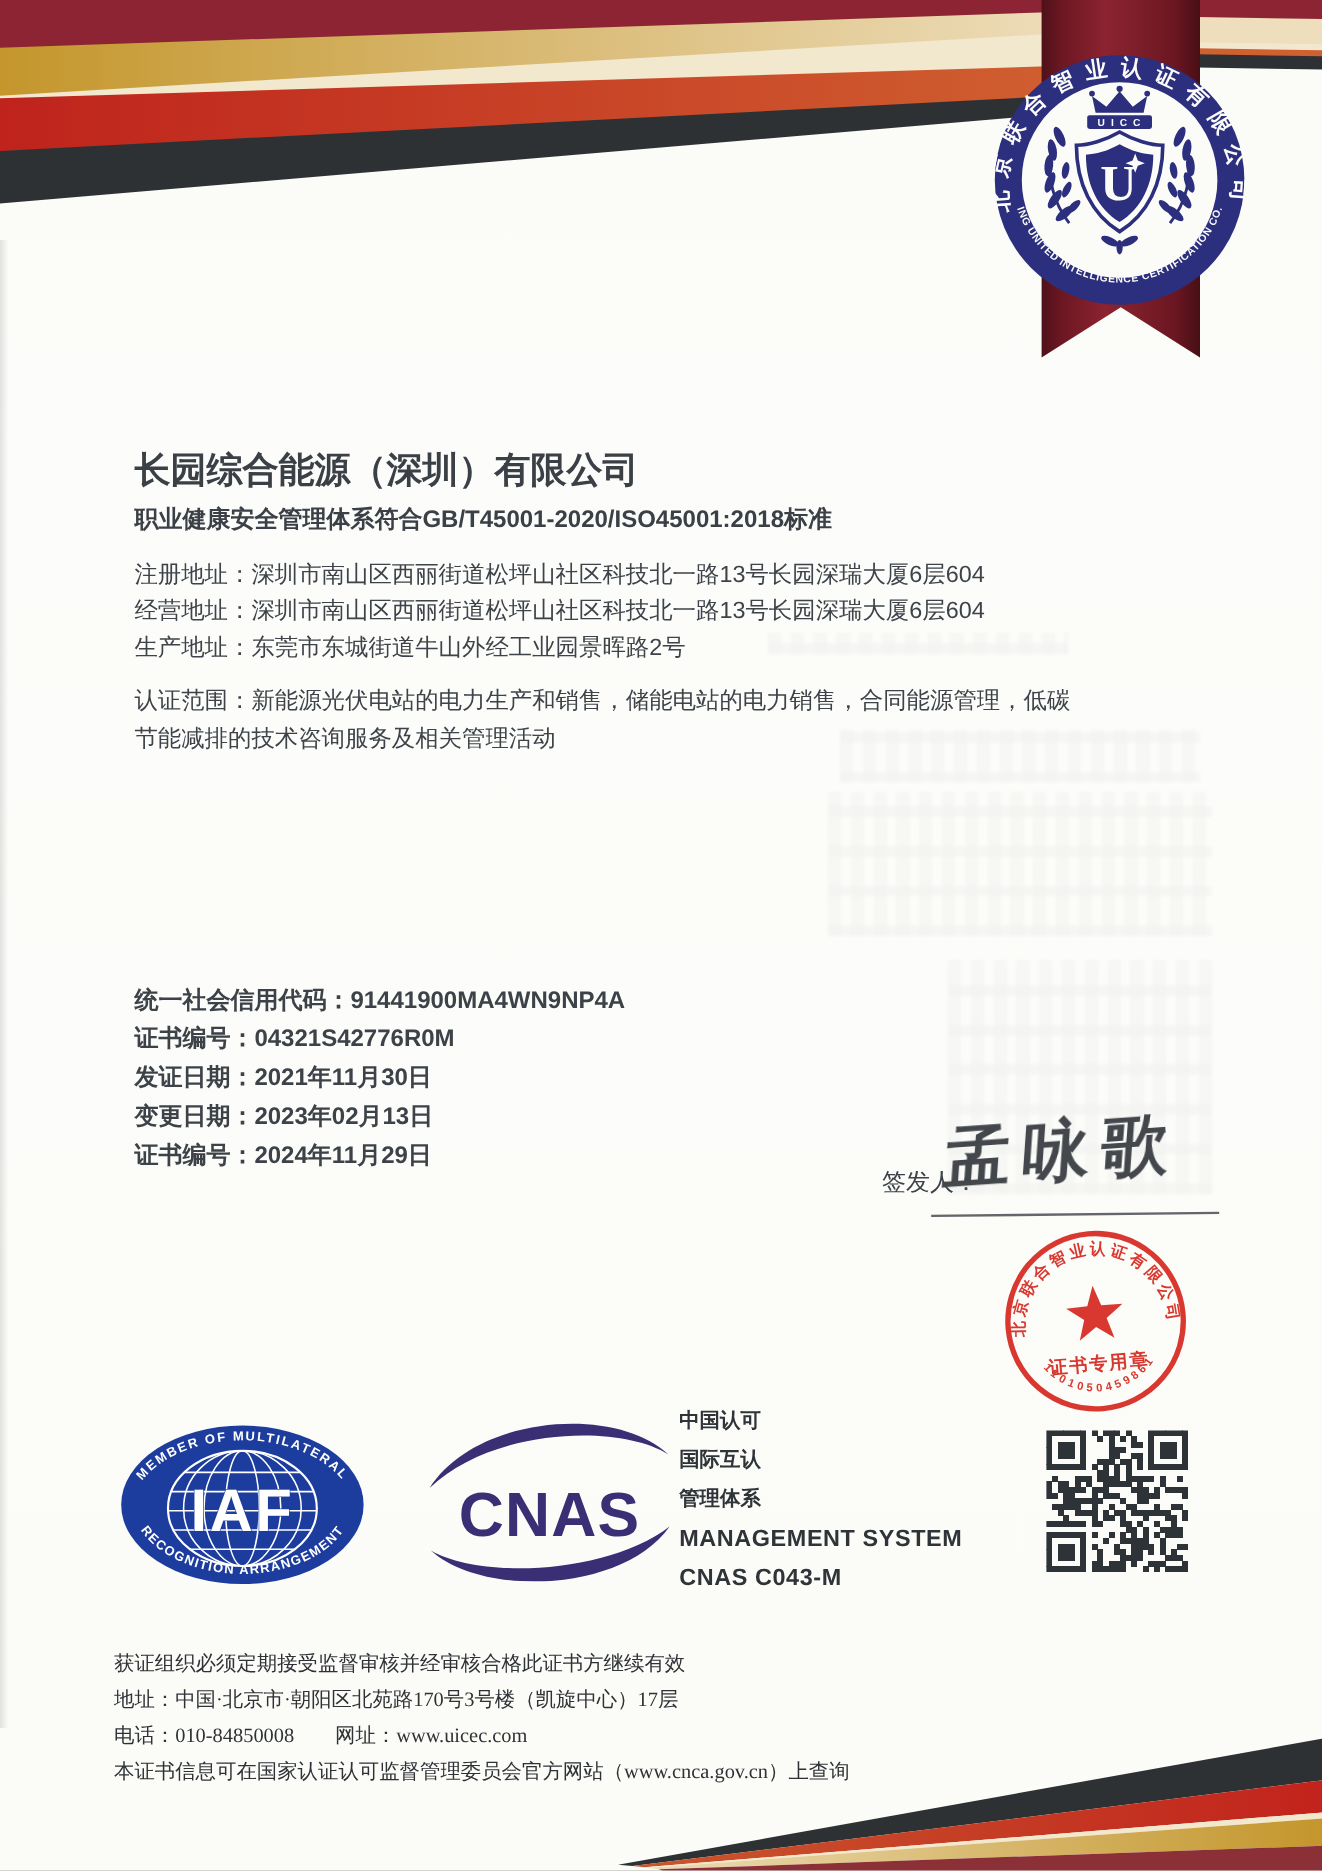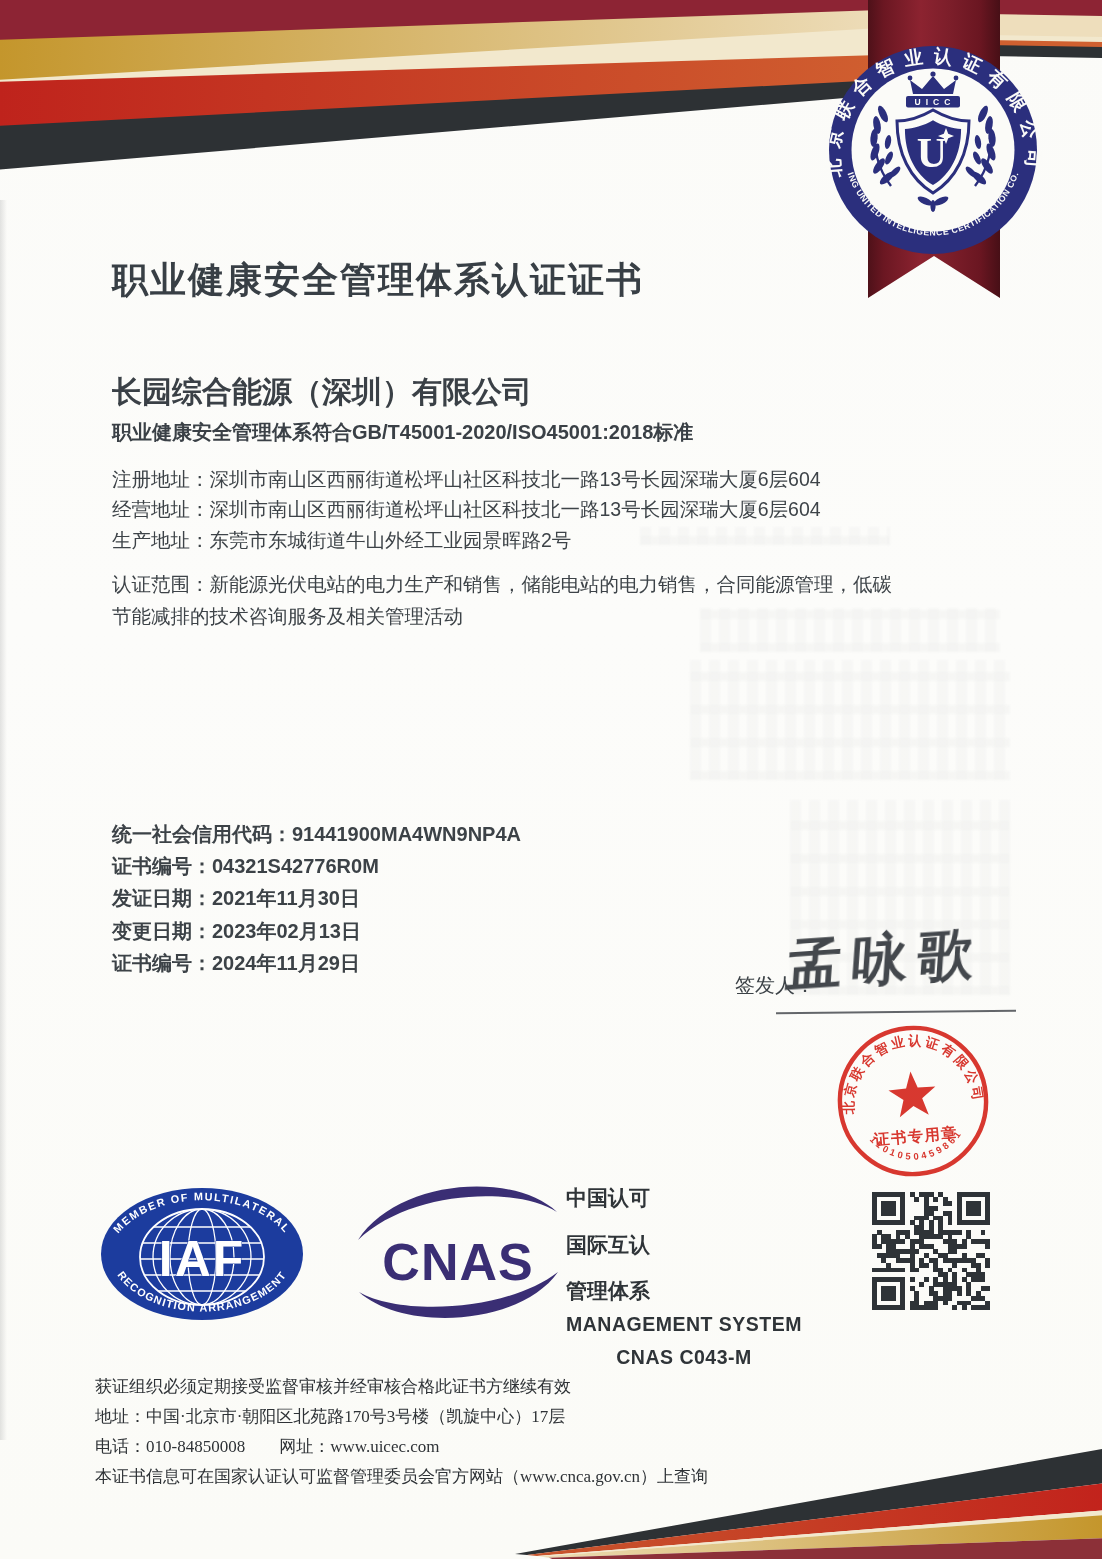--- a/index.html
+++ b/index.html
@@ -20,22 +20,22 @@
   .scope-block{left:112px;top:569px;font-size:19.5px;line-height:31.6px;color:#3d4348;}
   .detail-block{left:112px;top:818px;font-size:20px;line-height:32.2px;color:#3c4247;font-weight:bold;}
   .signer-label{left:735px;top:972px;font-size:20px;color:#3c4247;}
   .signature{
     left:786px;top:922px;font-size:56px;font-weight:bold;letter-spacing:10px;
     font-family:"Liberation Serif",serif;color:#43474c;
     transform:rotate(-4deg) skewX(-8deg);filter:blur(.4px);
   }
   .sig-underline{left:776px;top:1011px;width:240px;height:2px;background:#63666a;transform:rotate(-.6deg);}
   .accred-block{left:566px;top:1168px;color:#2f3438;}
-  .accred-block .cn{font-size:21px;font-weight:bold;line-height:32.5px;margin-top:14px;}
-  .accred-block .en{font-size:19.5px;font-weight:bold;line-height:33px;letter-spacing:.5px;text-align:center;}
+  .accred-block .cn{font-size:17px;font-weight:bold;line-height:32.5px;}
+  .accred-block .en{font-size:19.5px;font-weight:bold;line-height:33px;letter-spacing:.5px;}
   .footer-block{left:95px;top:1372px;font-family:"Liberation Serif",serif;font-size:17px;line-height:30px;color:#2e3236;}
   
   .ghost{
     background:
       repeating-linear-gradient(0deg, rgba(108,112,116,.55) 0 9px, transparent 9px 33px),
       repeating-linear-gradient(90deg, rgba(108,112,116,.5) 0 11px, transparent 11px 19px);
     opacity:.07;filter:blur(1.3px);
   }
   .g1{left:640px;top:527px;width:250px;height:18px;}
   .g2{left:700px;top:608px;width:300px;height:44px;}
@@ -132,21 +132,20 @@
         <ellipse rx="7" ry="3" transform="translate(-45,-8) rotate(-80)"></ellipse>
       </g>
       <g fill="#2b2f7d">
         <ellipse rx="8" ry="3.2" transform="translate(-8,51) rotate(-155)"></ellipse>
         <ellipse rx="8" ry="3.2" transform="translate(8,51) rotate(-25)"></ellipse>
         <ellipse rx="6" ry="2.6" transform="translate(0,56) rotate(90)"></ellipse>
       </g>
     </g>
   </svg>
 
-  <div class="abs cert-title">职业健康安全管理体系认证证书</div>
 
   <div class="abs company-name">长园综合能源（深圳）有限公司</div>
   <div class="abs standard-line">职业健康安全管理体系符合GB/T45001-2020/ISO45001:2018标准</div>
 
   <div class="abs addr-block">
     <div>注册地址：深圳市南山区西丽街道松坪山社区科技北一路13号长园深瑞大厦6层604</div>
     <div>经营地址：深圳市南山区西丽街道松坪山社区科技北一路13号长园深瑞大厦6层604</div>
     <div>生产地址：东莞市东城街道牛山外经工业园景晖路2号</div>
   </div>
 

